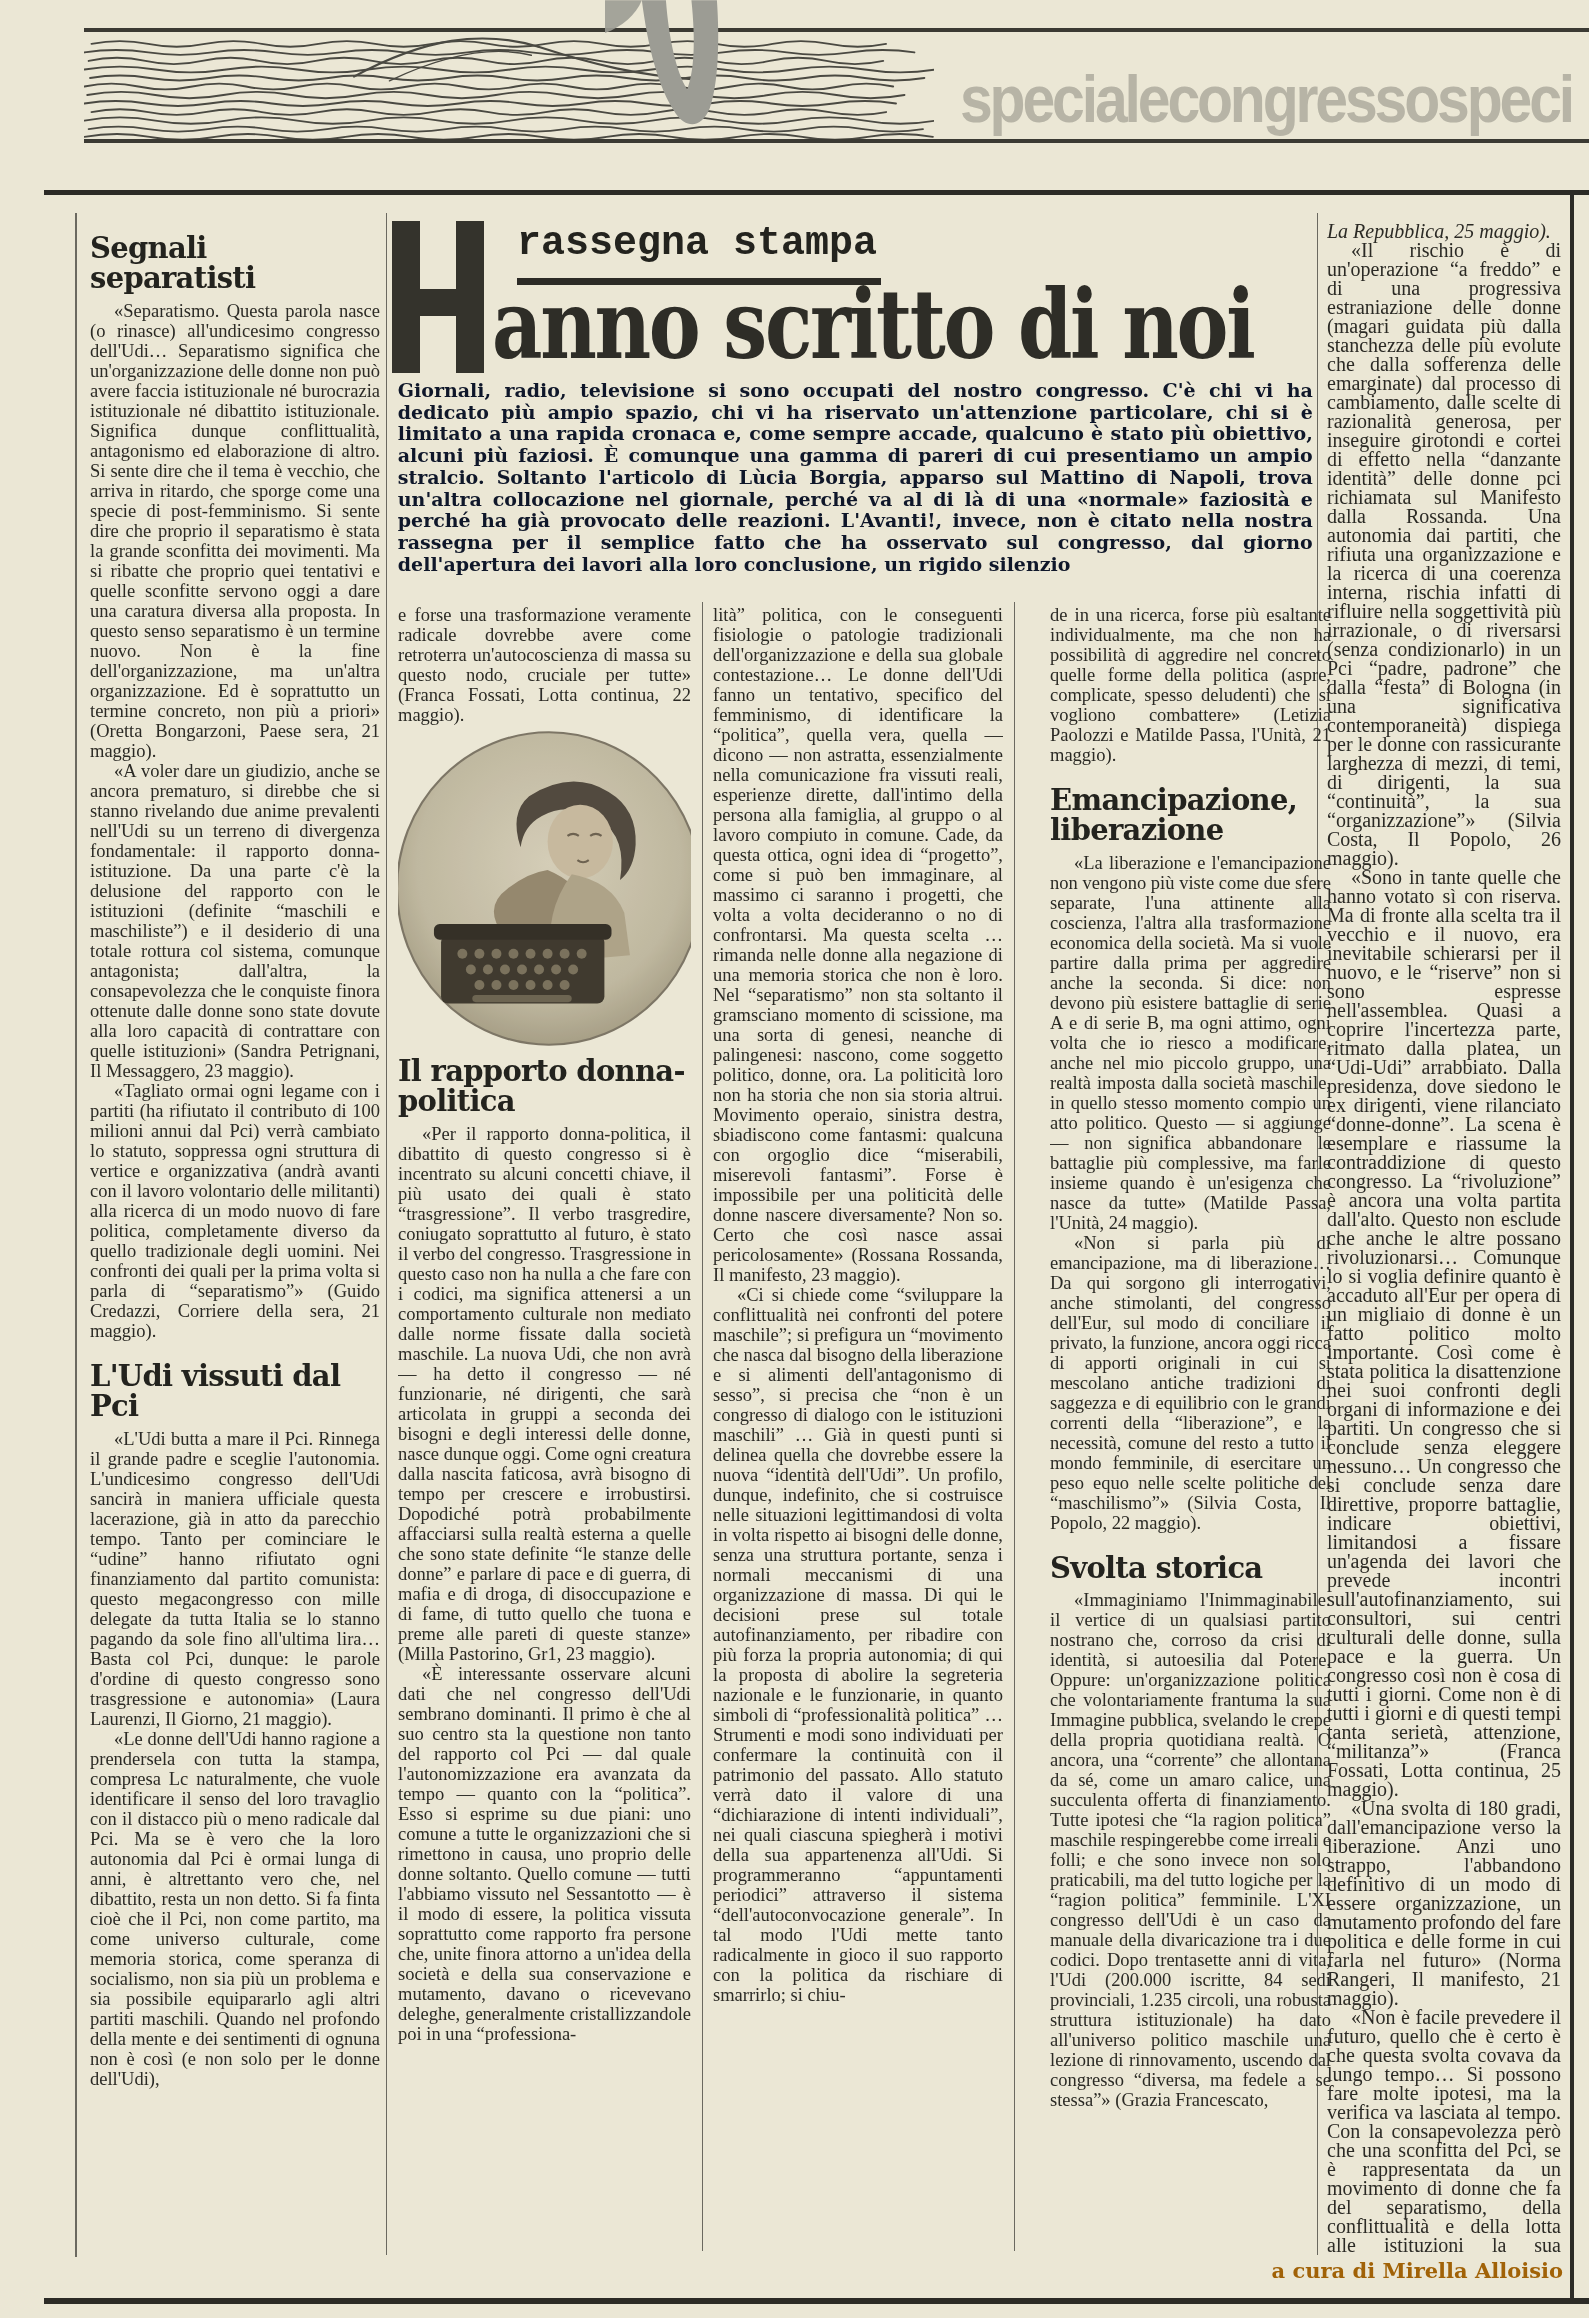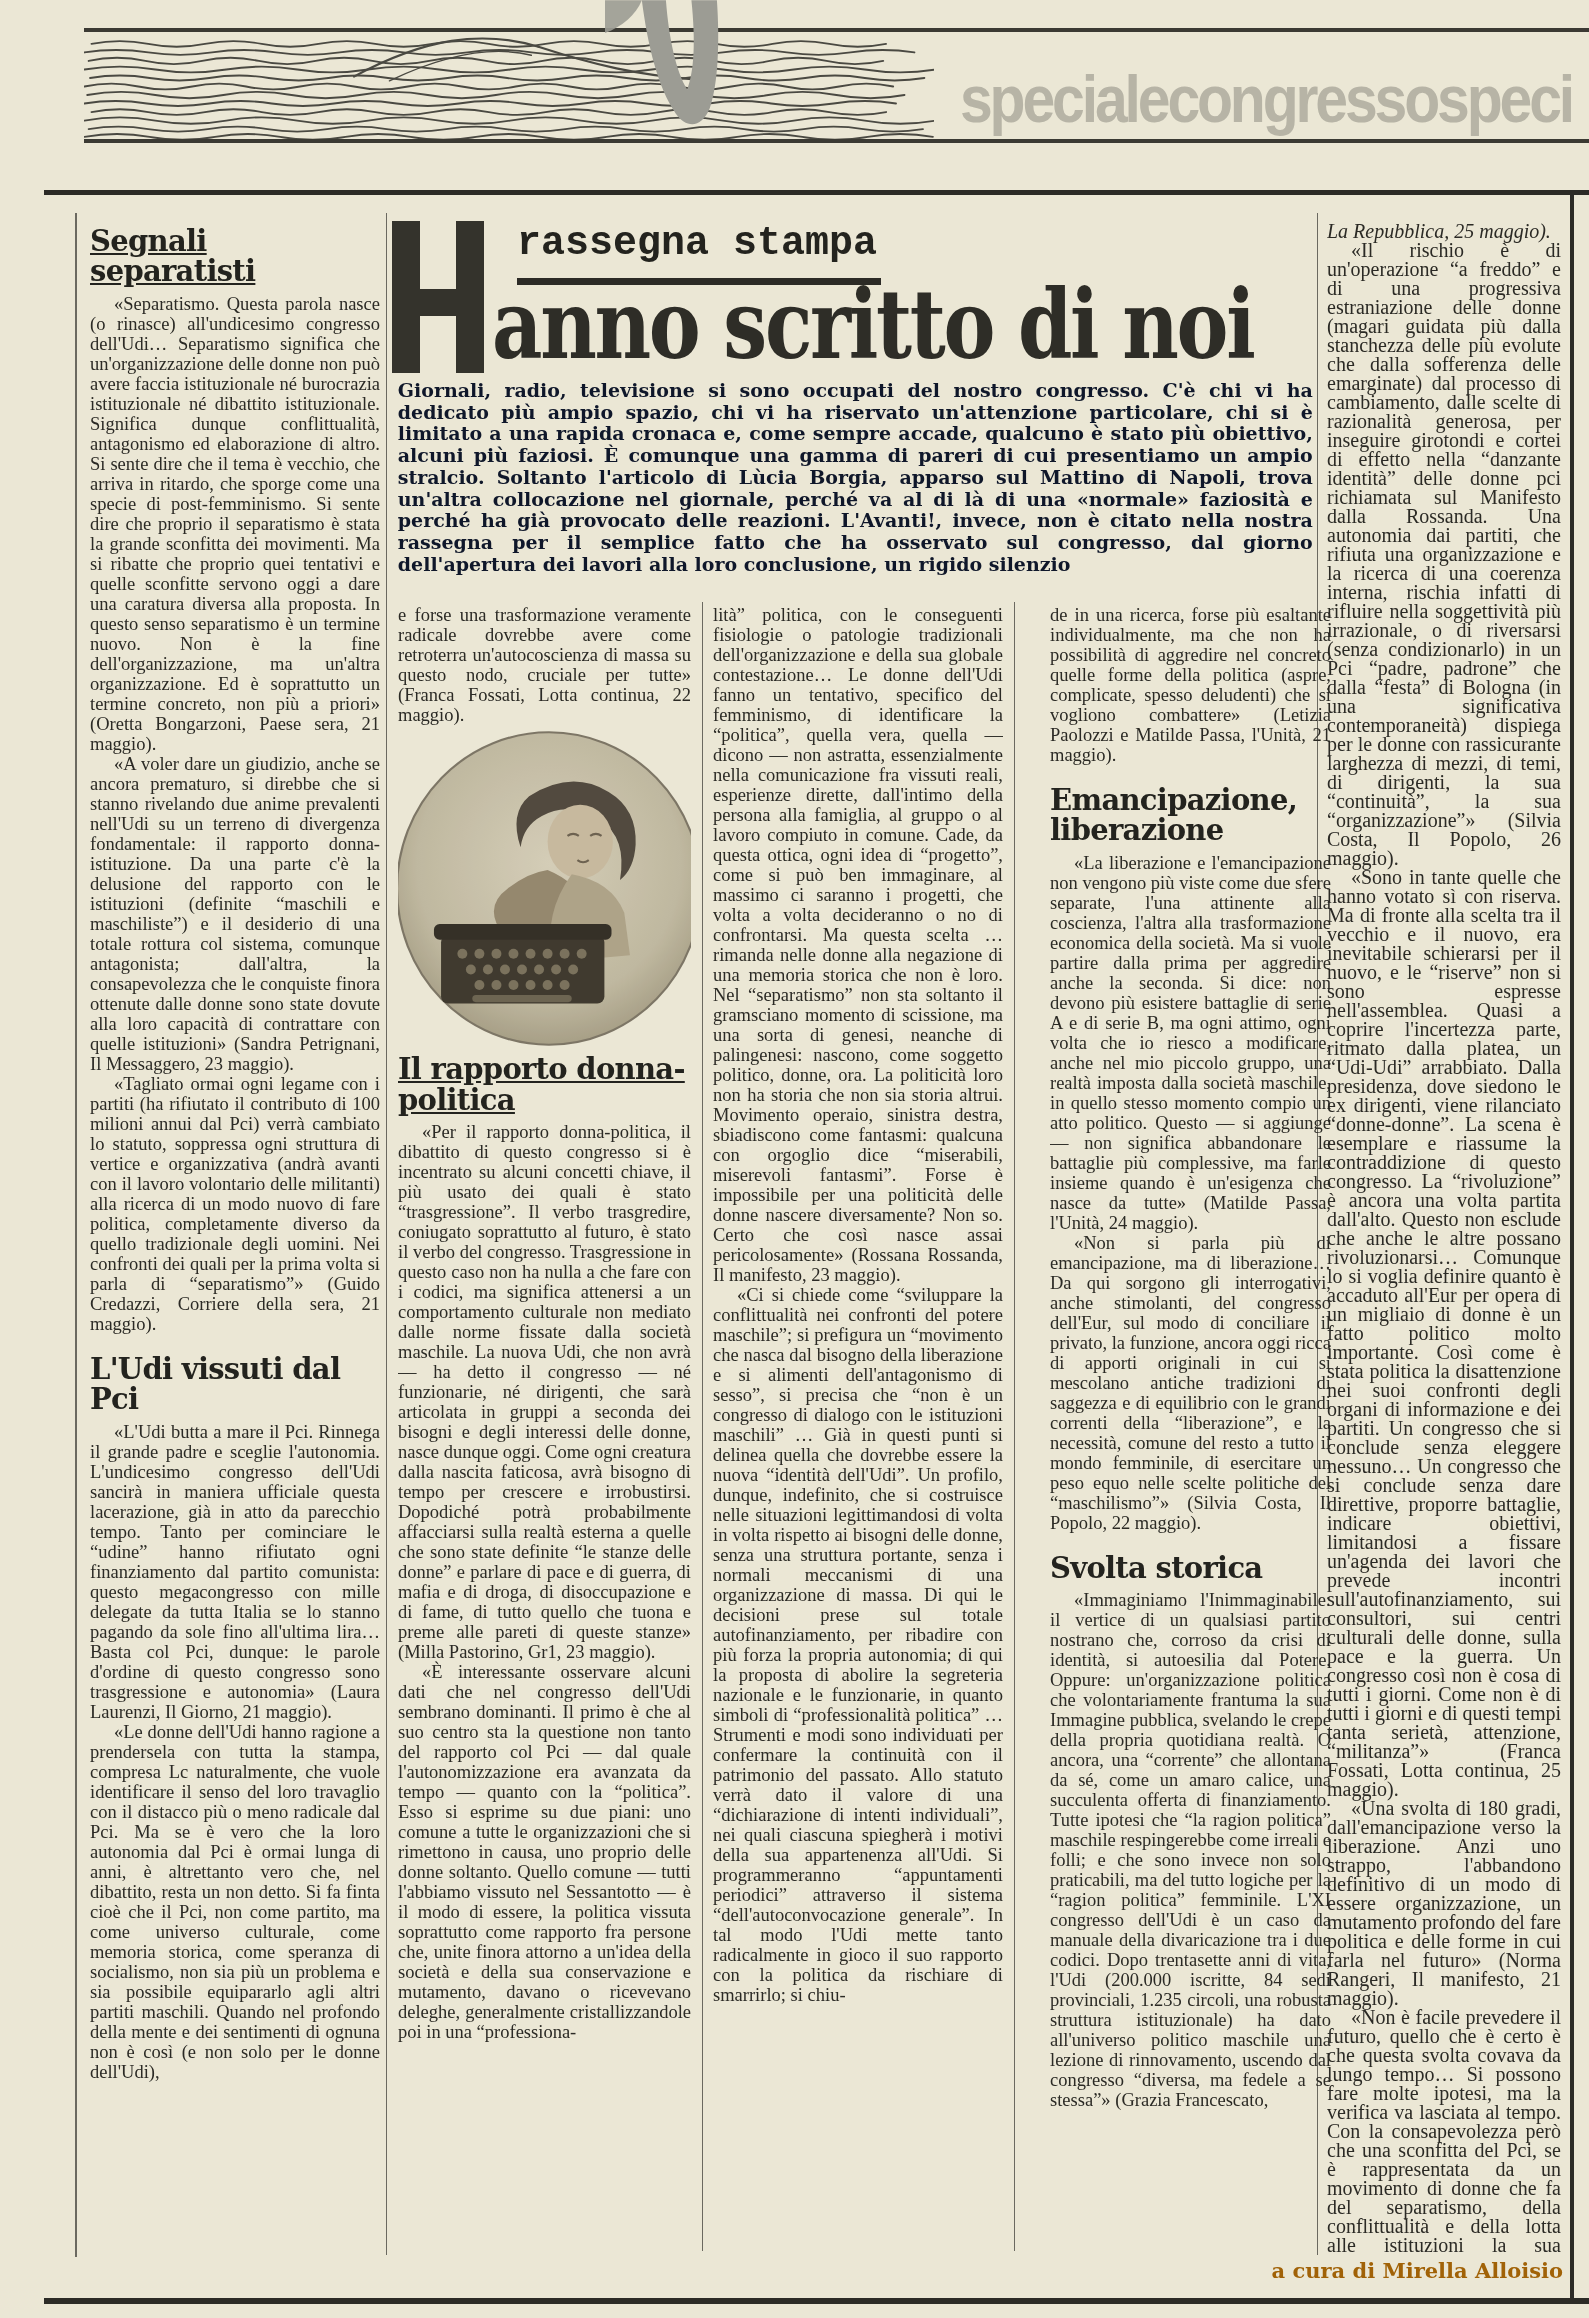--- a/index.html
+++ b/index.html
@@ -44,21 +44,21 @@
     overflow:hidden;text-align:justify;
     font-size:18.5px;line-height:20px;
     -webkit-hyphens:auto;hyphens:auto;
   }
   .col p{margin:0;text-indent:24px;}
   .col p.noindent{text-indent:0;}
   .col h2{
     font-family:"DejaVu Serif",serif;font-size:29px;line-height:1.05;
     margin:20px 0 7px 0;letter-spacing:-0.7px;color:#23231e;text-align:left;
   }
-  .col h2.first{margin-top:0;text-decoration:underline;}
+  .col h2.first{margin-top:7px;}
   #col1{left:90px;top:226px;width:290px;height:2026px;}
   #col2{left:398px;top:605px;width:293px;height:1648px;}
   #col3{left:713px;top:605px;width:290px;height:1648px;}
   #col4{left:1040px;top:605px;width:281px;height:1648px;margin-left:10px;}
   #col5{left:1327px;top:222px;width:234px;height:2032px;font-size:20px;line-height:19px;}
   .cite-start{font-style:italic;}
   
   #photo{width:310px;height:321px;margin:2.8px 0 5.7px -4.3px;position:relative;}
   
   #credit{

